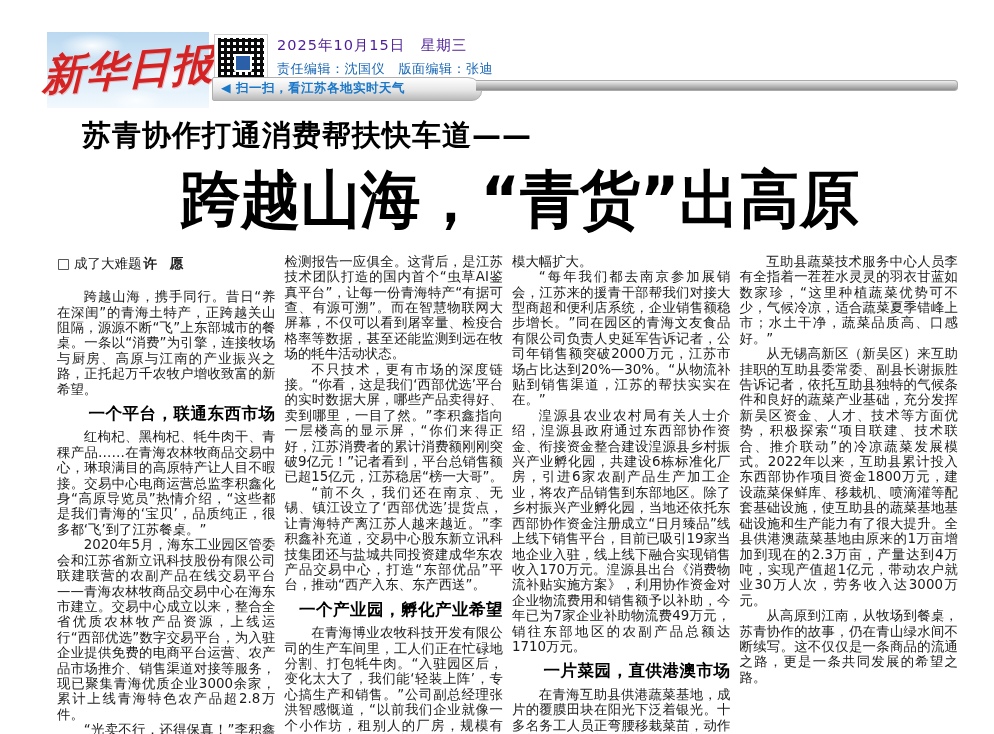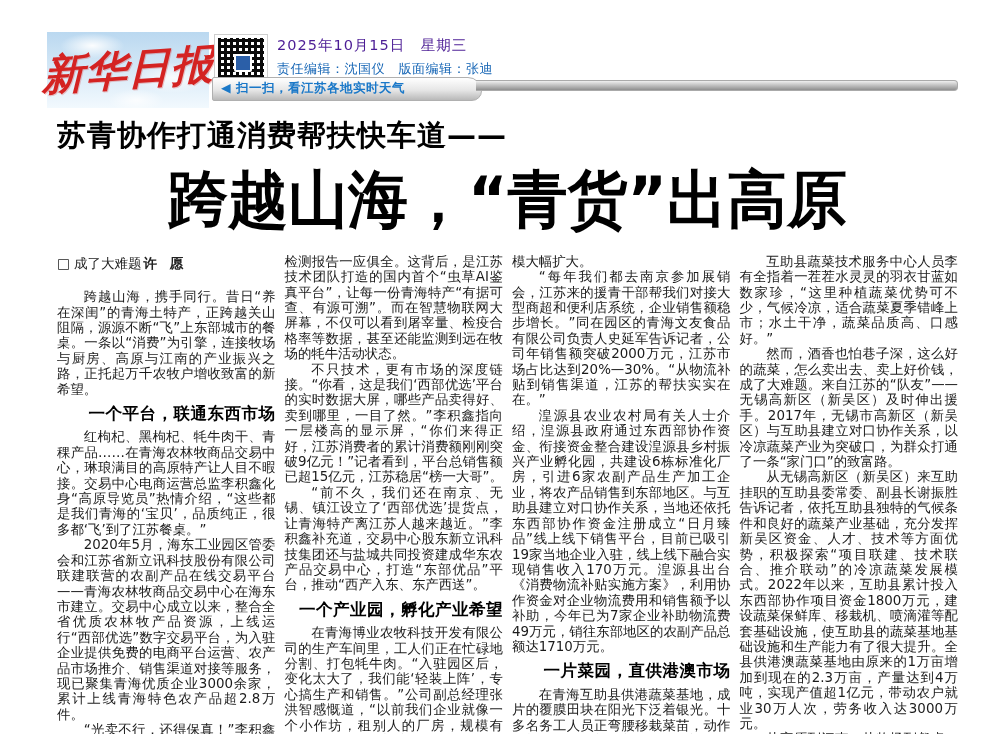--- a/index.html
+++ b/index.html
@@ -48,21 +48,21 @@
     background:linear-gradient(180deg,#ffffff 0%,#e6e6e6 55%,#b9b9b9 100%);
     border:1px solid #b0b0b0;border-radius:2px 14px 10px 2px;
     color:#1a78c8;font-weight:bold;font-size:12.5px;letter-spacing:.5px;white-space:nowrap;
   }
   .weather-rest{
     flex:1 1 auto;height:9px;margin:3px 0 0 -6px;
     background:linear-gradient(180deg,#efefef,#8f8f8f);
     border:1px solid #aaa;border-left:none;border-radius:0 4px 4px 0;
   }
   
-  .headline{margin:6px 36px 0 57px;}
+  .headline{margin:6px 36px 0 82px;}
   .kicker{font-size:29px;font-weight:600;color:#000;letter-spacing:1px;line-height:1.2;}
   .title{
     margin:14px 0 0 0;text-align:center;font-size:60px;font-weight:900;
     color:#000;letter-spacing:0px;line-height:1.05;white-space:nowrap;
     transform:scaleY(1.04);transform-origin:top center;
   }
   
   .columns{display:flex;gap:9px;margin:24px 36px 0 57px;}
   .col{flex:1 1 0;min-width:0;text-align:justify;font-size:13.4px;line-height:15.4px;color:#1a1a1a;}
   .p{text-indent:2em;margin:0;}
@@ -112,25 +112,24 @@
       <div class="col">
         <p class="p nc">检测报告一应俱全。这背后，是江苏技术团队打造的国内首个“虫草AI鉴真平台”，让每一份青海特产“有据可查、有源可溯”。而在智慧物联网大屏幕，不仅可以看到屠宰量、检疫合格率等数据，甚至还能监测到远在牧场的牦牛活动状态。</p>
         <p class="p">不只技术，更有市场的深度链接。“你看，这是我们‘西部优选’平台的实时数据大屏，哪些产品卖得好、卖到哪里，一目了然。”李积鑫指向一层楼高的显示屏，“你们来得正好，江苏消费者的累计消费额刚刚突破9亿元！”记者看到，平台总销售额已超15亿元，江苏稳居“榜一大哥”。</p>
         <p class="p">“前不久，我们还在南京、无锡、镇江设立了‘西部优选’提货点，让青海特产离江苏人越来越近。”李积鑫补充道，交易中心股东新立讯科技集团还与盐城共同投资建成华东农产品交易中心，打造“东部优品”平台，推动“西产入东、东产西送”。</p>
         <div class="subhead">一个产业园，孵化产业希望</div>
         <p class="p">在青海博业农牧科技开发有限公司的生产车间里，工人们正在忙碌地分割、打包牦牛肉。“入驻园区后，变化太大了，我们能‘轻装上阵’，专心搞生产和销售。”公司副总经理张洪智感慨道，“以前我们企业就像一个小作坊，租别人的厂房，规模有限。”自2023年入驻湟源县的乡村振兴产业孵化园以来，当地在物流补贴、厂房设备等都给予企业极大的支持，生产规</p>
       </div>
       <div class="col">
         <p class="p nc">模大幅扩大。</p>
         <p class="p">“每年我们都去南京参加展销会，江苏来的援青干部帮我们对接大型商超和便利店系统，企业销售额稳步增长。”同在园区的青海文友食品有限公司负责人史延军告诉记者，公司年销售额突破2000万元，江苏市场占比达到20%—30%。“从物流补贴到销售渠道，江苏的帮扶实实在在。”</p>
-        <p class="p">湟源县农业农村局有关人士介绍，湟源县政府通过东西部协作资金、衔接资金整合建设湟源县乡村振兴产业孵化园，共建设6栋标准化厂房，引进6家农副产品生产加工企业，将农产品销售到东部地区。与互助县建立对口协作关系，当地还依托东西部协作资金注册成立“日月臻品”线上线下销售平台，目前已吸引19家当地企业入驻，线上线下融合实现销售收入170万元。湟源县出台《消费物流补贴实施方案》，利用协作资金对企业物流费用和销售额予以补助，今年已为7家企业补助物流费49万元，销往东部地区的农副产品总额达1710万元。</p>
+        <p class="p">湟源县农业农村局有关人士介绍，湟源县政府通过东西部协作资金、衔接资金整合建设湟源县乡村振兴产业孵化园，共建设6栋标准化厂房，引进6家农副产品生产加工企业，将农产品销售到东部地区。除了乡村振兴产业孵化园，当地还依托东西部协作资金注册成立“日月臻品”线上线下销售平台，目前已吸引19家当地企业入驻，线上线下融合实现销售收入170万元。湟源县出台《消费物流补贴实施方案》，利用协作资金对企业物流费用和销售额予以补助，今年已为7家企业补助物流费49万元，销往东部地区的农副产品总额达1710万元。</p>
         <div class="subhead">一片菜园，直供港澳市场</div>
         <p class="p">在青海互助县供港蔬菜基地，成片的覆膜田块在阳光下泛着银光。十多名务工人员正弯腰移栽菜苗，动作娴熟。“我们这儿凉快、没污染、虫子少，菜长得实在。”一位大姐笑着说，“这些菜坐上‘特快专列’，两天就能抵达港澳同胞的餐桌上。”</p>
       </div>
       <div class="col">
         <p class="p">互助县蔬菜技术服务中心人员李有全指着一茬茬水灵灵的羽衣甘蓝如数家珍，“这里种植蔬菜优势可不少，气候冷凉，适合蔬菜夏季错峰上市；水土干净，蔬菜品质高、口感好。”</p>
-        <p class="p">然而，酒香也怕巷子深，这么好的蔬菜，怎么卖出去、卖上好价钱，成了大难题。来自江苏的“队友”——无锡高新区（新吴区）及时伸出援手。2017年，无锡市高新区（新吴区）与互助县建立对口协作关系，以冷凉蔬菜产业为突破口，为群众打通了一条“家门口”的致富路。</p>
         <p class="p">从无锡高新区（新吴区）来互助挂职的互助县委常委、副县长谢振胜告诉记者，依托互助县独特的气候条件和良好的蔬菜产业基础，充分发挥新吴区资金、人才、技术等方面优势，积极探索“项目联建、技术联合、推介联动”的冷凉蔬菜发展模式。2022年以来，互助县累计投入东西部协作项目资金1800万元，建设蔬菜保鲜库、移栽机、喷滴灌等配套基础设施，使互助县的蔬菜基地基础设施和生产能力有了很大提升。全县供港澳蔬菜基地由原来的1万亩增加到现在的2.3万亩，产量达到4万吨，实现产值超1亿元，带动农户就业30万人次，劳务收入达3000万元。</p>
         <p class="p">从高原到江南，从牧场到餐桌，苏青协作的故事，仍在青山绿水间不断续写。这不仅仅是一条商品的流通之路，更是一条共同发展的希望之路。</p>
       </div>
     </section>
 
 </div>
 
 </body></html>

